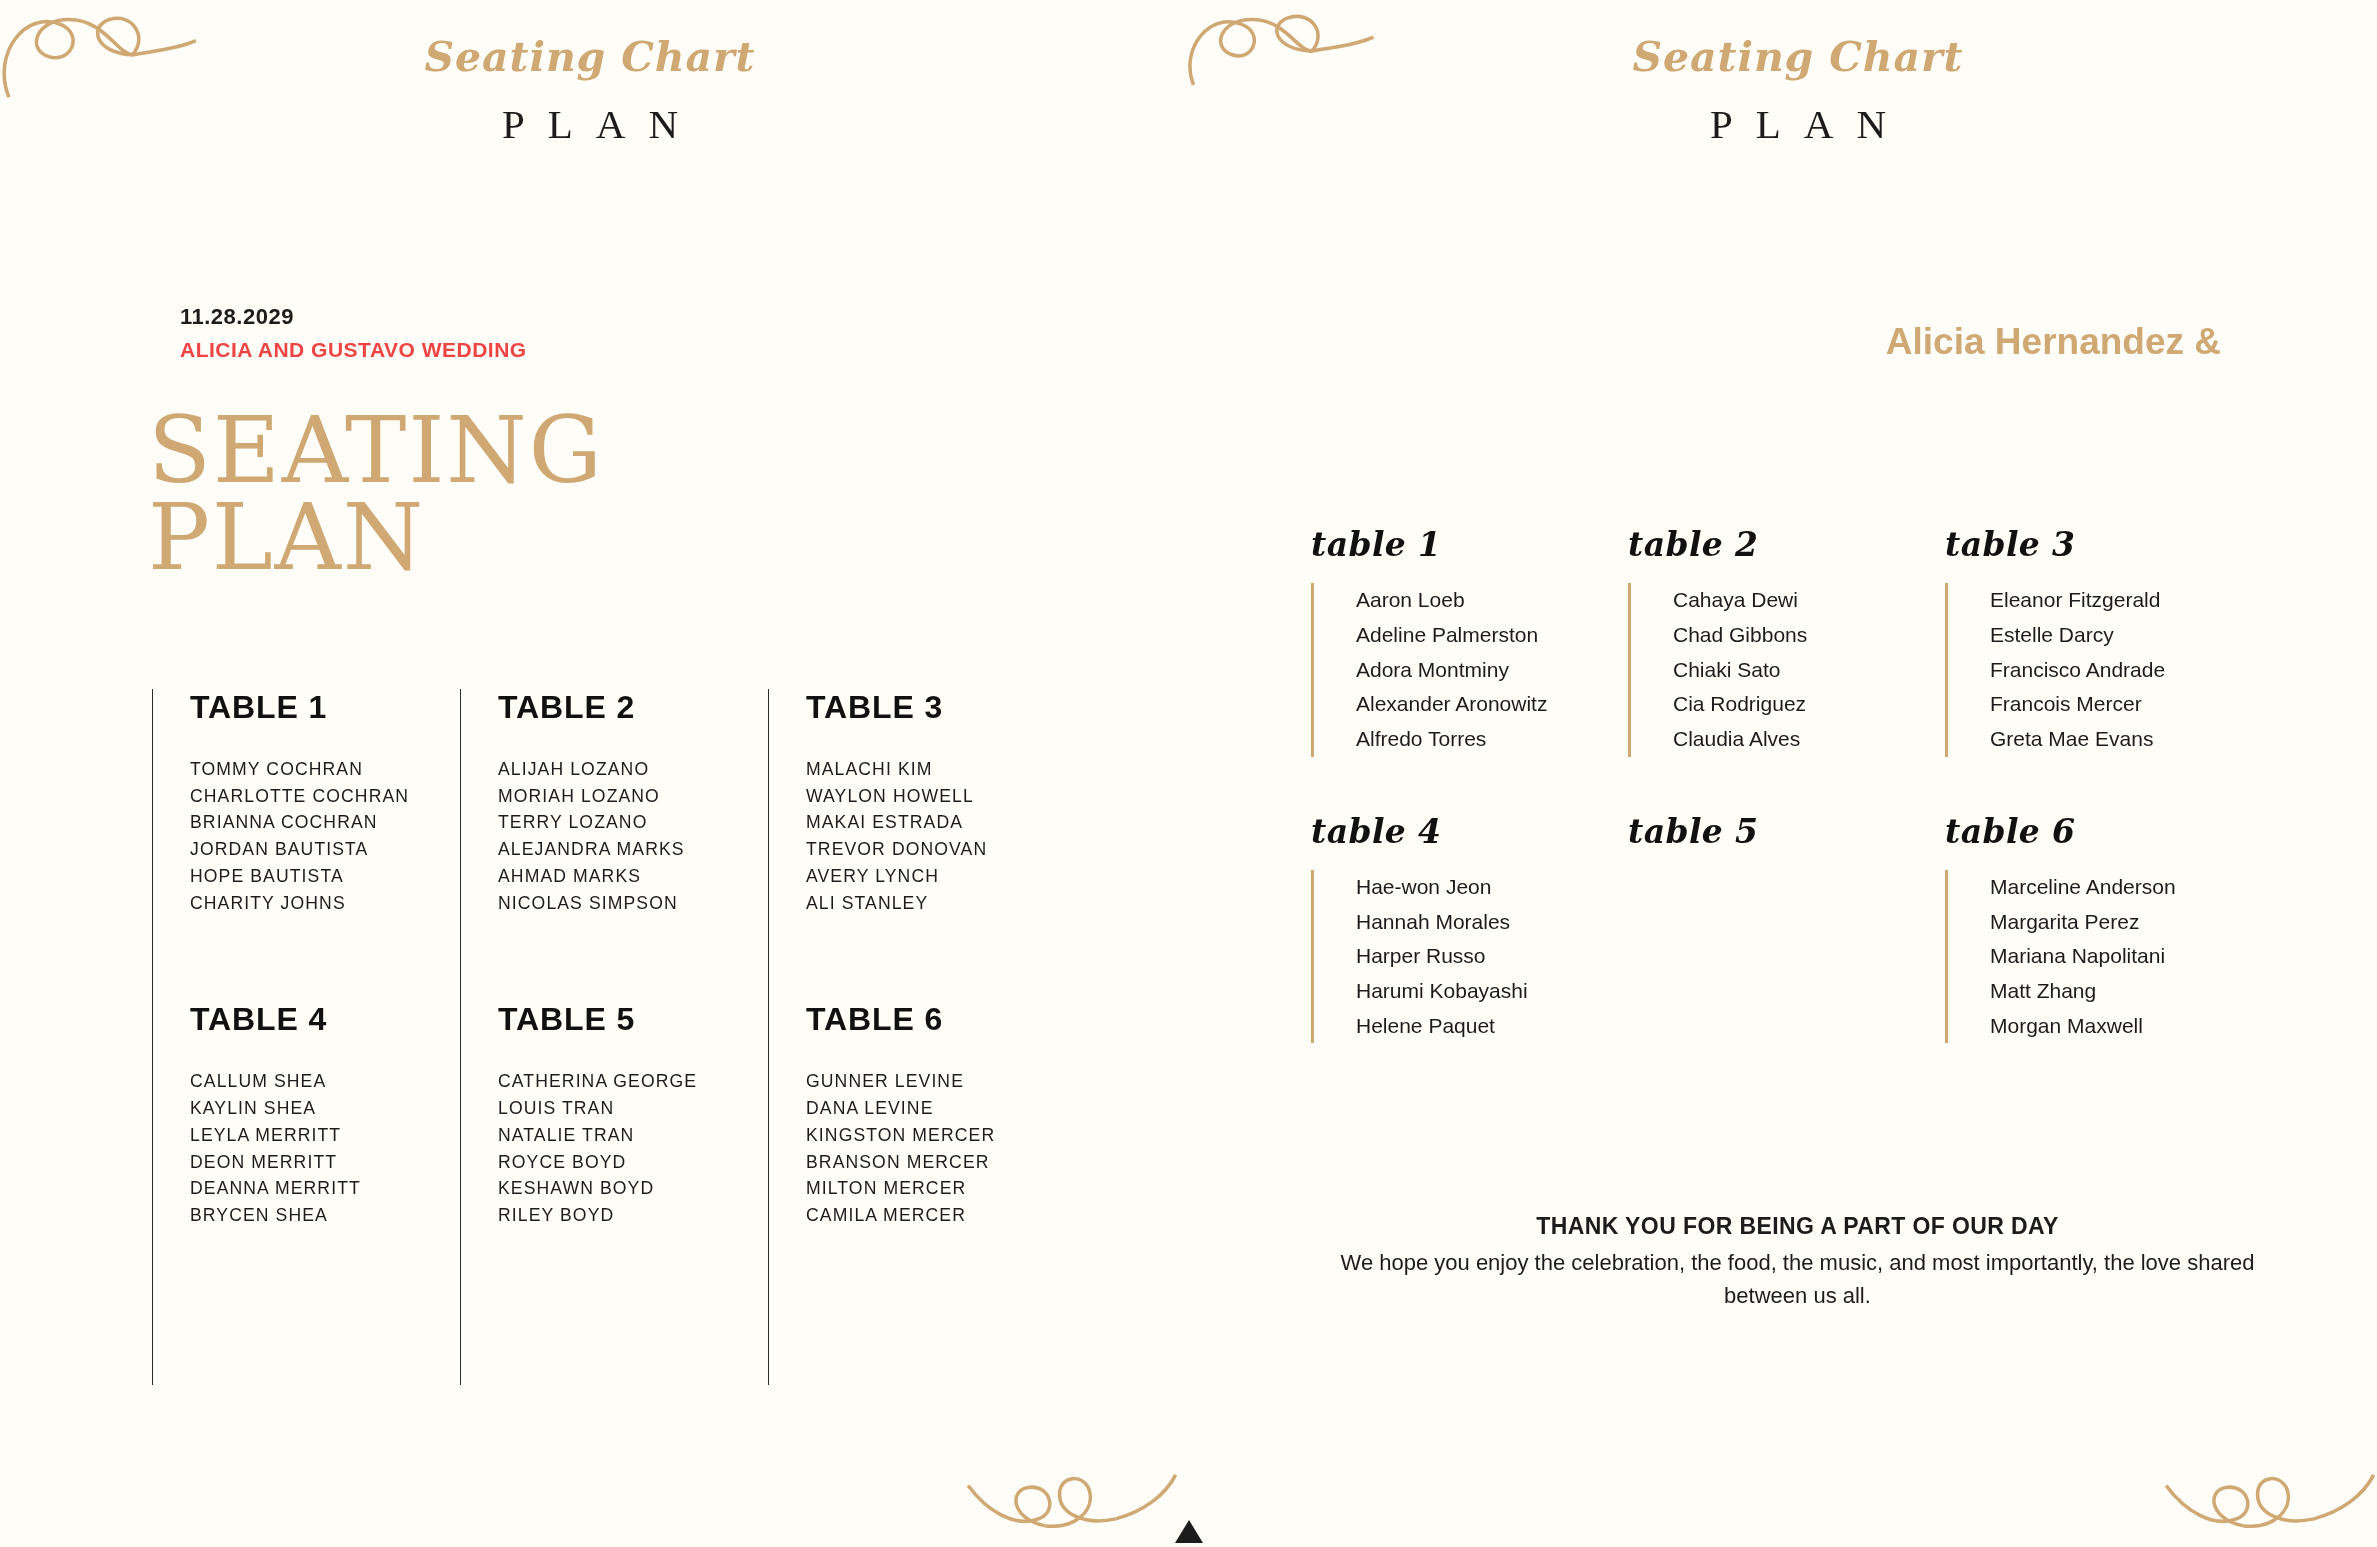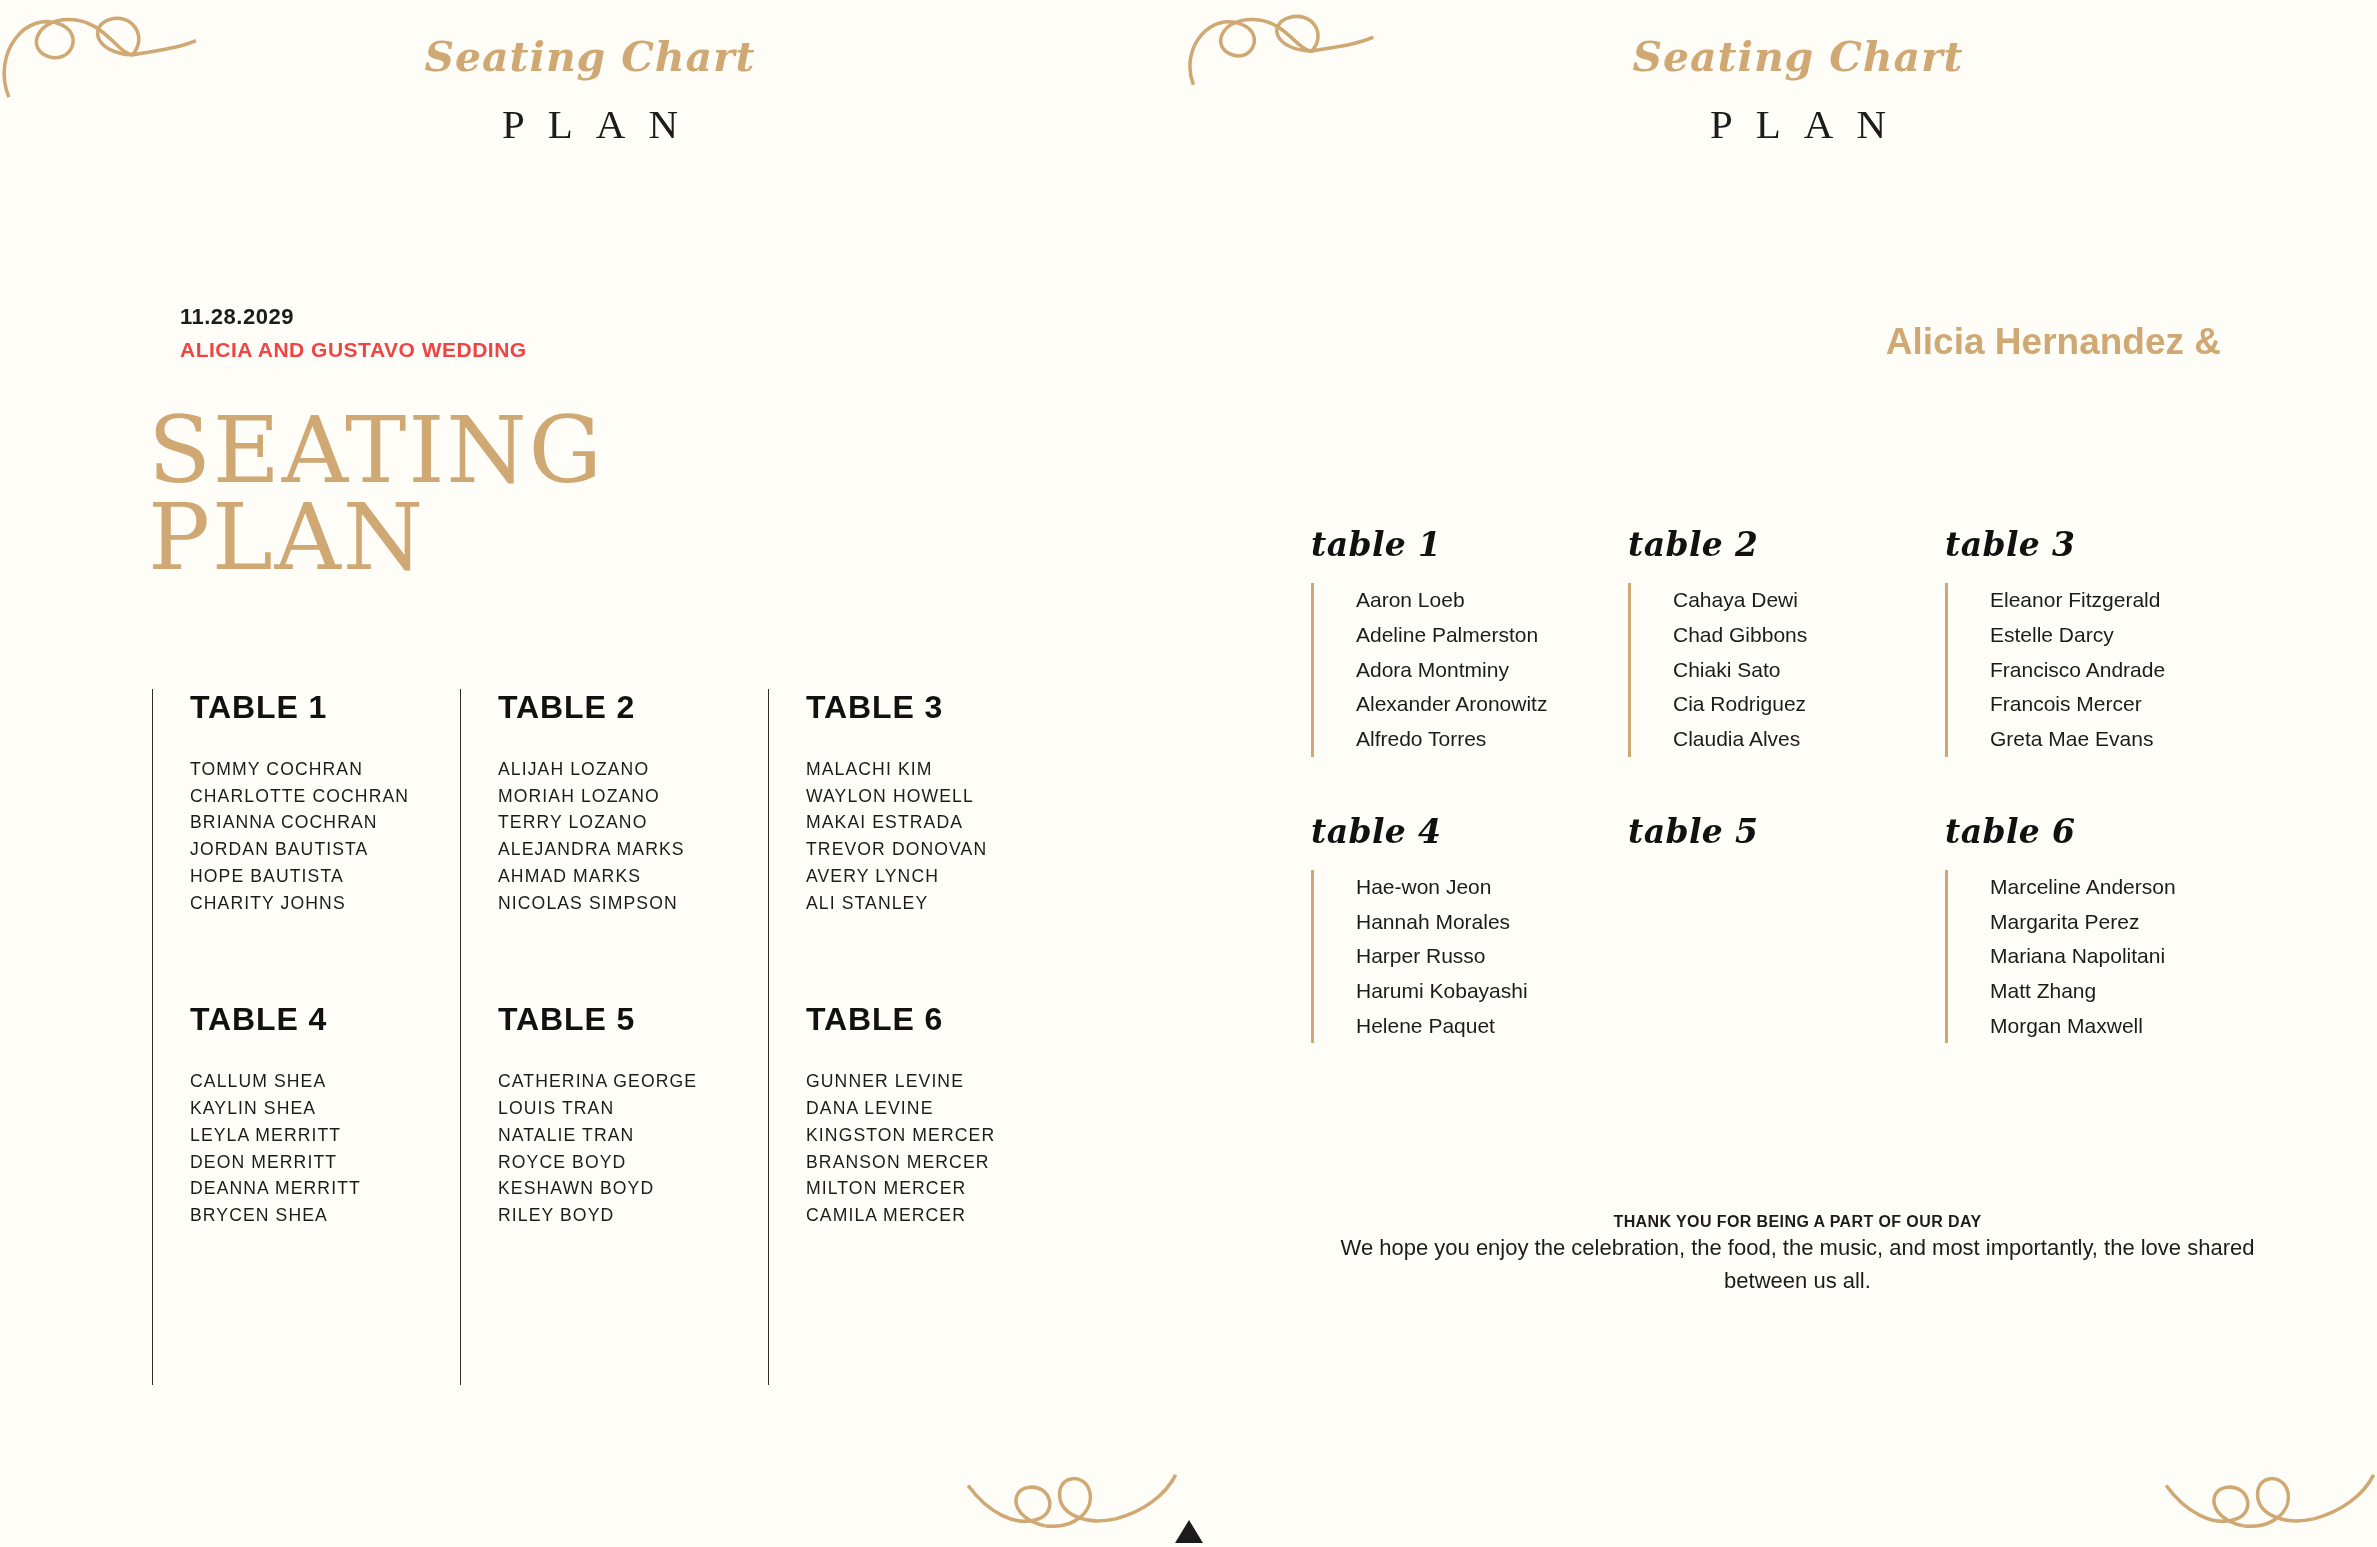--- a/index.html
+++ b/index.html
@@ -148,24 +148,24 @@
     color: #1c1c1c;
   }
   .thanks {
     position: absolute;
     left: 1304px;
     top: 1213px;
     width: 987px;
     text-align: center;
   }
   .thanks-title {
-    font-size: 16px;
+    font-size: 23px;
     font-weight: 700;
     letter-spacing: 0.4px;
-    margin-bottom: 0;
+    margin-bottom: 6px;
   }
   .thanks-body {
     font-size: 22px;
     line-height: 1.5;
     color: #1c1c1c;
   }
   .tri {
     position: absolute;
     left: 1175px;
     top: 1520px;

